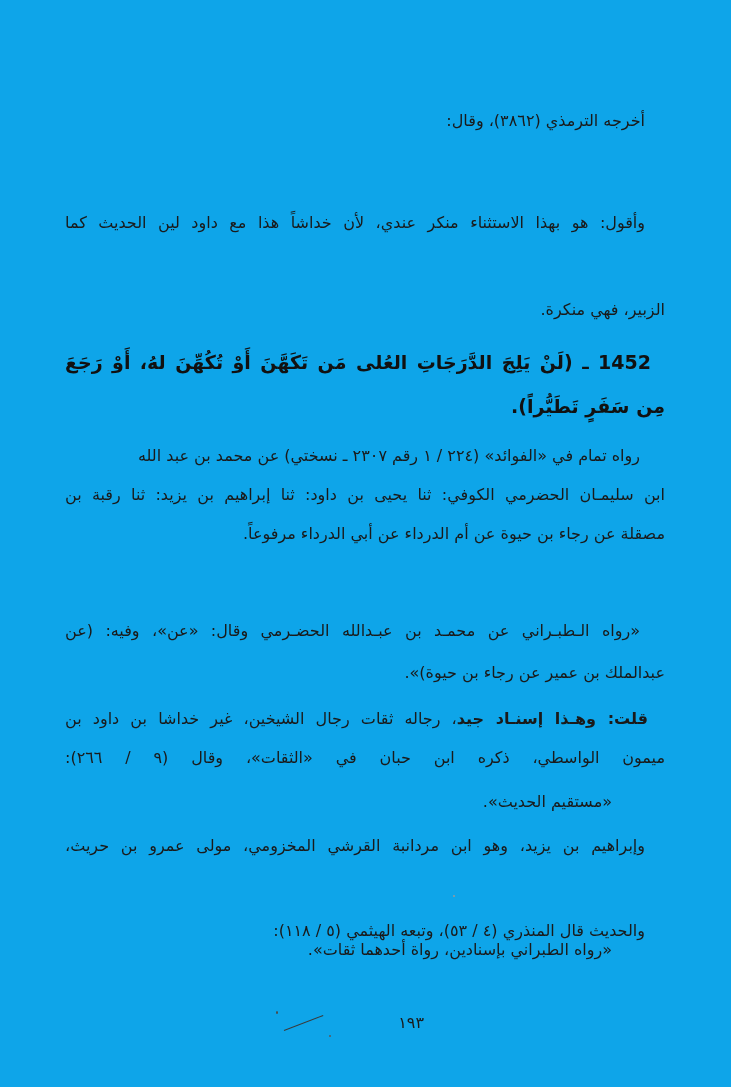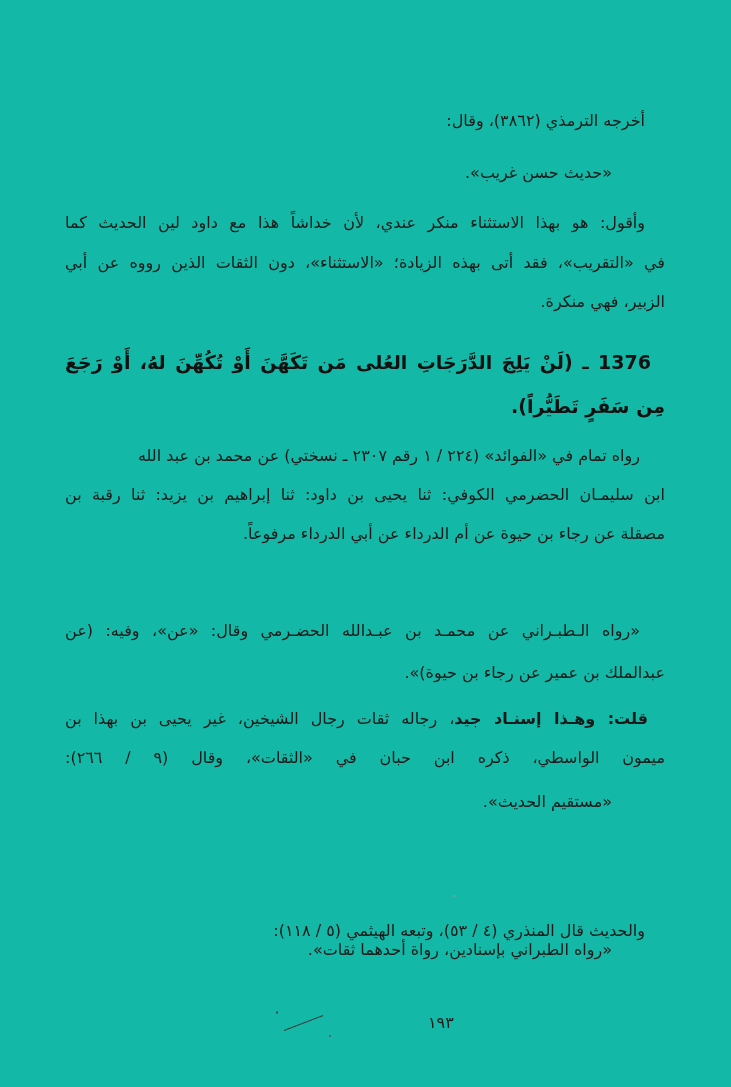--- a/index.html
+++ b/index.html
@@ -1,80 +1,79 @@
 <!DOCTYPE html>
 <html lang="ar"><head>
 <meta charset="utf-8">
 <style>
   html,body{margin:0;padding:0}
   body{
     width:731px;height:1087px;background:#ffffff;overflow:hidden;
     font-family:"DejaVu Sans",sans-serif;
   }
   .page{
-    position:relative;width:731px;height:1087px;background:#14b8a6;
+    position:relative;width:731px;height:1087px;background:#0ea5e9;
     direction:rtl;color:#1a1a1a;
   }
   .ln{
     position:absolute;right:66px;left:65px;
     font-size:16px;line-height:39px;
     font-family:"DejaVu Sans",sans-serif;color:#1a1a1a;
   }
   .full{text-align:justify;text-align-last:justify}
   .end{text-align:right}
   .hd{font-weight:bold;font-size:19px;line-height:46px;color:#111}
   .tight{word-spacing:-1px}
   .i14{text-indent:14px}
   .i17{text-indent:17px}
   .i20{text-indent:20px}
   .i25{text-indent:25px}
   .i53{text-indent:53px}
   .bold{font-weight:bold}
   .pagenum{
     position:absolute;top:1008px;left:388px;width:36px;height:30px;
-    line-height:30px;text-align:left;font-size:16px;color:#1a1a1a;
-    font-family:"DejaVu Sans",sans-serif;direction:rtl;margin-left:40px;
+    line-height:30px;text-align:right;font-size:16px;color:#1a1a1a;
+    font-family:"DejaVu Sans",sans-serif;direction:rtl;
   }
   .pen-stroke{
     position:absolute;left:284px;top:1030px;width:42px;height:0;
     border-top:1.5px solid #3a3a3a;transform:rotate(-21deg);
     transform-origin:left center;
   }
   .dot{position:absolute;border-radius:50%;background:#4a4a4a}
   .dot.d1{left:276px;top:1011px;width:2px;height:3px}
   .dot.d2{left:329px;top:1035px;width:2px;height:2px;background:#5a5a5a}
   .dot.d3{left:453px;top:895px;width:2px;height:2px;background:#9a9a9a}
 </style>
 </head>
 <body>
 
 <div class="page">
 
   <div class="ln end i20" style="top:101px">أخرجه الترمذي (٣٨٦٢)، وقال:</div>
-  <div class="ln end i53" style="top:153px">«حديث حسن غريب».</div>
   <div class="ln full i20" style="top:203px">وأقول: هو بهذا الاستثناء منكر عندي، لأن خداشاً هذا مع داود لين الحديث كما</div>
-  <div class="ln full" style="top:243px">في «التقريب»، فقد أتى بهذه الزيادة؛ «الاستثناء»، دون الثقات الذين رووه عن أبي</div>
-  <div class="ln end" style="top:282px">الزبير، فهي منكرة.</div>
+  <div class="ln end" style="top:290px">الزبير، فهي منكرة.</div>
 
-  <div class="ln hd full i14" style="top:339px">1376 ـ (لَنْ يَلِجَ الدَّرَجَاتِ العُلى مَن تَكَهَّنَ أَوْ تُكُهِّنَ لهُ، أَوْ رَجَعَ</div>
+  <div class="ln hd full i14" style="top:339px">1452 ـ (لَنْ يَلِجَ الدَّرَجَاتِ العُلى مَن تَكَهَّنَ أَوْ تُكُهِّنَ لهُ، أَوْ رَجَعَ</div>
   <div class="ln hd end" style="top:383px">مِن سَفَرٍ تَطَيُّراً).</div>
 
   <div class="ln end i25" style="top:436px">رواه تمام في «الفوائد» (٢٢٤‏ / ١ رقم ٢٣٠٧ ـ نسختي) عن محمد بن عبد الله</div>
   <div class="ln full tight" style="top:475px">ابن سليمـان الحضرمي الكوفي: ثنا يحيى بن داود: ثنا إبراهيم بن يزيد: ثنا رقبة بن</div>
   <div class="ln end" style="top:514px">مصقلة عن رجاء بن حيوة عن أم الدرداء عن أبي الدرداء مرفوعاً.</div>
 
   <div class="ln full i25" style="top:611px">«رواه الـطبـراني عن محمـد بن عبـدالله الحضـرمي وقال: «عن»، وفيه: (عن</div>
   <div class="ln end" style="top:653px">عبدالملك بن عمير عن رجاء بن حيوة)».</div>
 
   <div class="ln full i17 tight" style="top:699px">
-    <span class="bold">قلت: وهـذا إسنـاد جيد</span><span>، رجاله ثقات رجال الشيخين، غير يحيى بن بهذا بن</span>
+    <span class="bold">قلت: وهـذا إسنـاد جيد</span><span>، رجاله ثقات رجال الشيخين، غير خداشا بن داود بن</span>
   </div>
   <div class="ln full" style="top:738px">ميمون الواسطي، ذكره ابن حبان في «الثقات»، وقال (٩‏ / ٢٦٦):</div>
   <div class="ln end i53" style="top:782px">«مستقيم الحديث».</div>
 
+  <div class="ln full i20" style="top:826px">وإبراهيم بن يزيد، وهو ابن مردانبة القرشي المخزومي، مولى عمرو بن حريث،</div>
 
   <div class="ln end i20" style="top:911px">والحديث قال المنذري (٤‏ / ٥٣)، وتبعه الهيثمي (٥‏ / ١١٨):</div>
   <div class="ln end i53" style="top:930px">«رواه الطبراني بإسنادين، رواة أحدهما ثقات».</div>
 
   <div class="pagenum">١٩٣</div>
 
   <div class="pen-stroke"></div>
   <div class="dot d1"></div>
   <div class="dot d2"></div>
   <div class="dot d3"></div>

